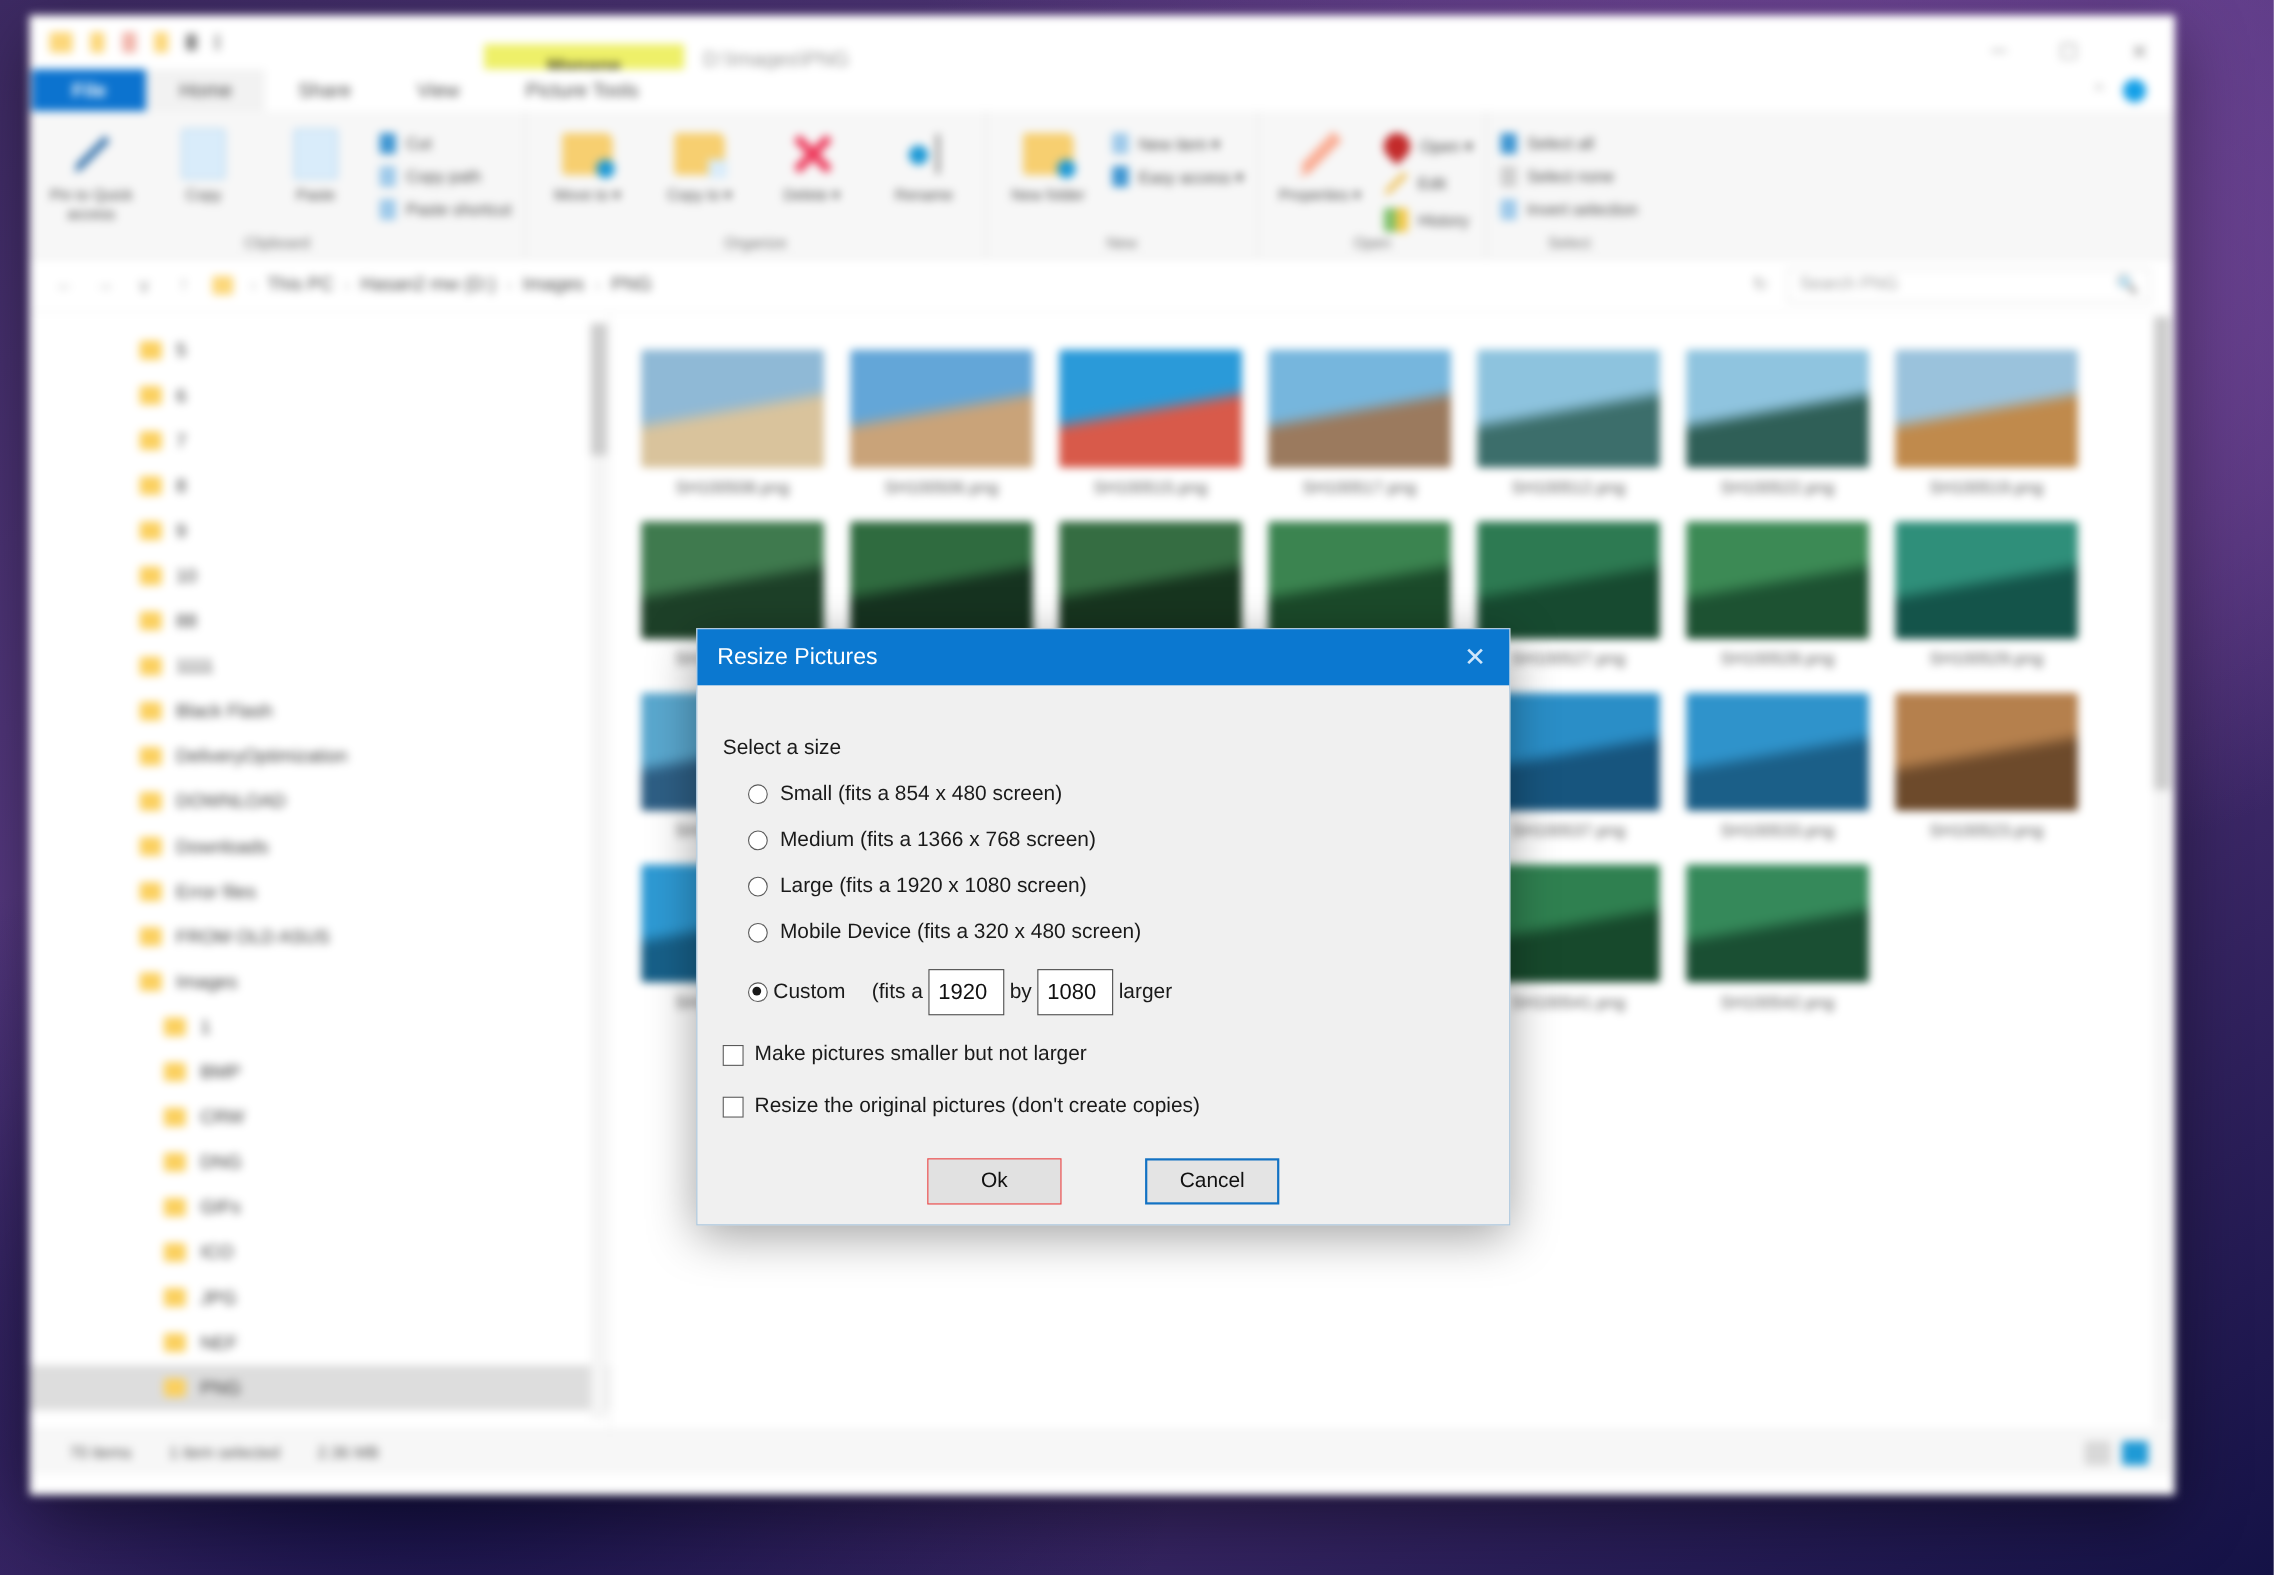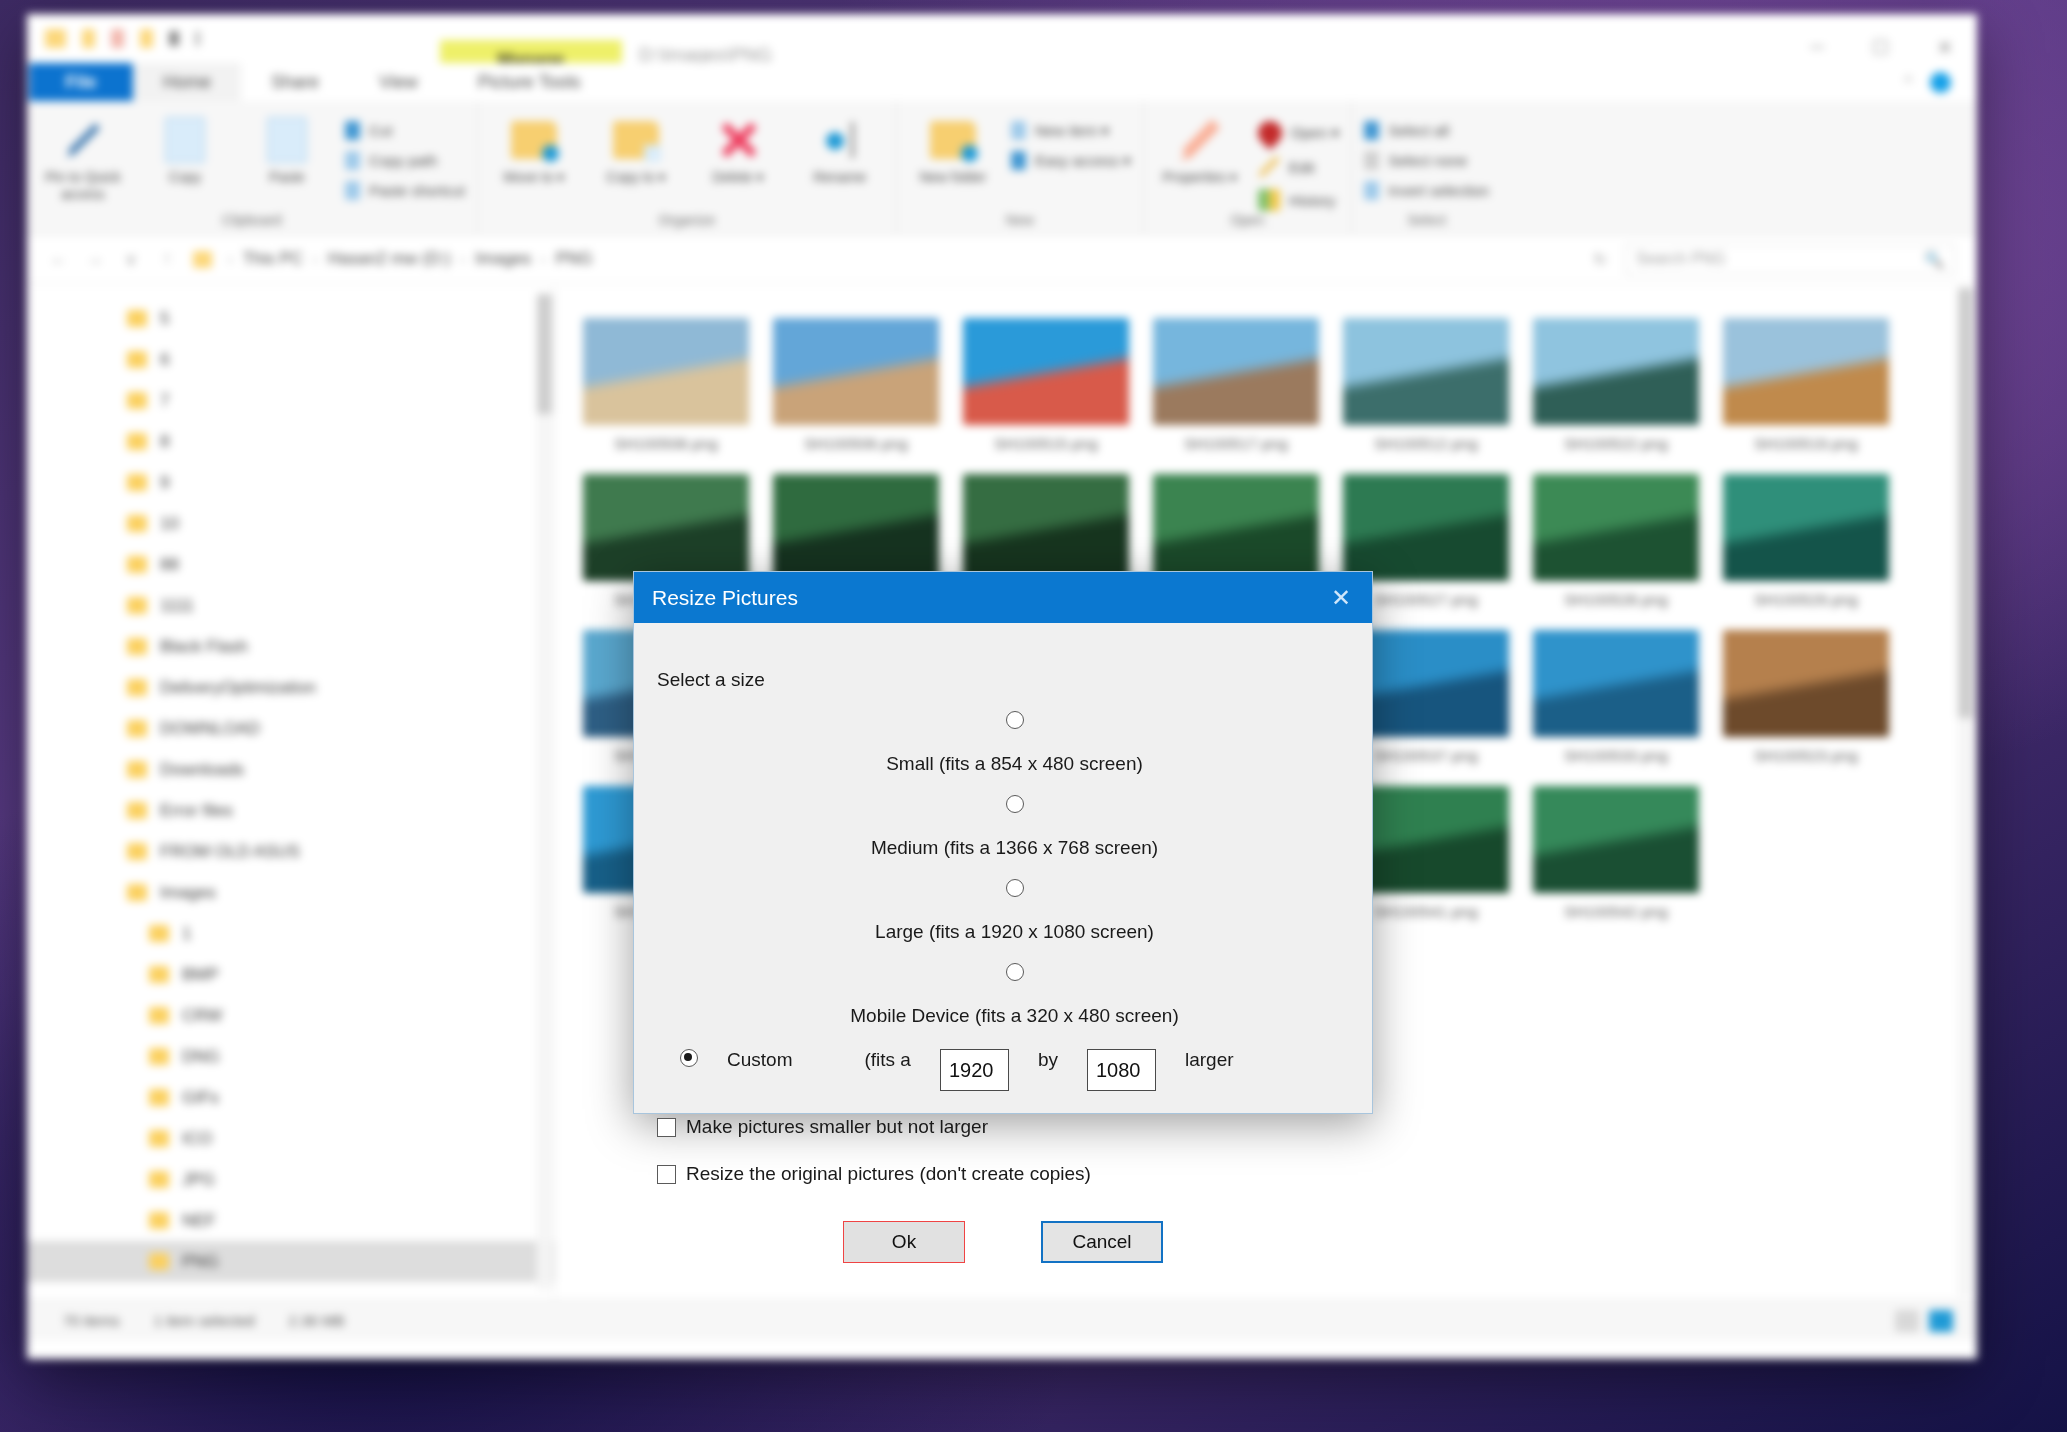--- a/index.html
+++ b/index.html
@@ -193,36 +193,36 @@
     align-items: center; justify-content: center;
     color: #cfe6fa; font-size: 24px; font-weight: 300; cursor: default;
   }
   .dlg-body { padding: 26px 23px 0 23px; }
   .dlg-desc {
     font-size: 19px; color: #1a1a1a; line-height: 1.32; max-width: 670px;
   }
   .dlg-sub { font-size: 19px; color: #1a1a1a; margin-top: 20px; }
 
   .radio-row {
-    display: flex; align-items: center; gap: 24px;
-    margin-top: 20px; padding-left: 23px; flex-direction: column;
+    display: flex; align-items: center; gap: 11px;
+    margin-top: 20px; padding-left: 23px;
   }
   .radio {
     width: 18px; height: 18px; border-radius: 50%;
     border: 1.6px solid #5a5a5a; background: #fff;
     flex: none; position: relative;
   }
   .radio.checked::after {
     content:''; position: absolute; left: 3.4px; top: 3.4px;
     width: 8px; height: 8px; border-radius: 50%; background: #1a1a1a;
   }
   .radio-label { font-size: 19px; color: #1a1a1a; }
 
   .custom-row {
-    display: flex; align-items: flex-start; gap: 29px;
+    display: flex; align-items: center; gap: 5px;
     margin-top: 22px; padding-left: 23px;
   }
   .custom-gap { width: 14px; }
   .num-input {
     width: 69px; height: 42px; border: 1.4px solid #4a4a4a;
     background: #ffffff; font-size: 20px; color: #111;
     font-family: "Liberation Sans", sans-serif;
     padding-left: 8px; outline: none;
   }
   .lbl-by, .lbl-screen, .lbl-fits { font-size: 19px; color: #1a1a1a; }

